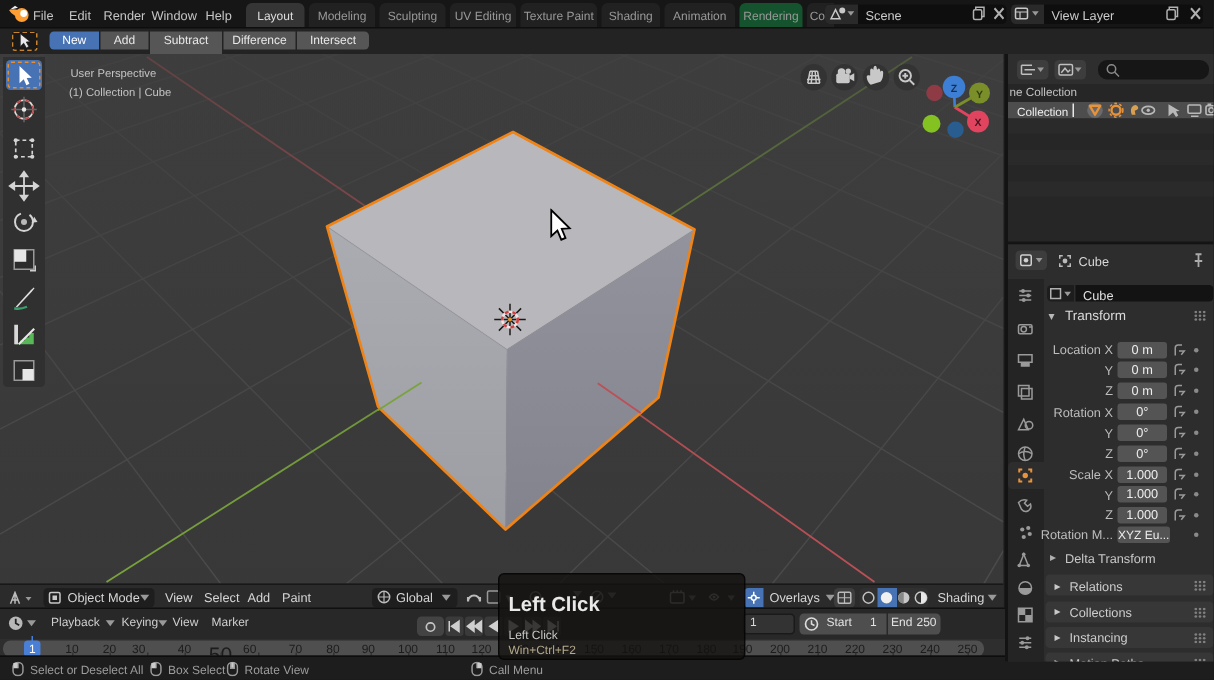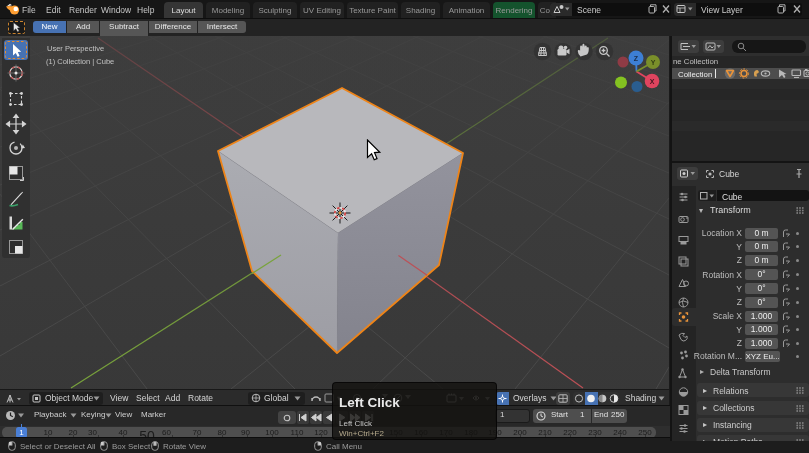--- a/index.html
+++ b/index.html
@@ -220,21 +220,21 @@
       <rect x="1" y="1" width="7" height="7" rx="1" fill="none" stroke="#c8c8c8"></rect>
       <rect x="3" y="3" width="3" height="3" fill="#c8c8c8"></rect>
     </svg>
  <div class="txt" style="left:45px;top:2.5px">Object Mode</div>
  <svg class="abs" style="left:93px;top:6px" width="7" height="5" viewBox="0 0 7 5">
       <path d="M0.5 0.5 L6.5 0.5 L3.5 4.5 Z" fill="#999"></path>
     </svg>
  <div class="txt" style="left:110px;top:2.5px">View</div>
  <div class="txt" style="left:136px;top:2.5px">Select</div>
  <div class="txt" style="left:165px;top:2.5px">Add</div>
- <div class="txt" style="left:188px;top:2.5px">Rotate</div>
+ <div class="txt" style="left:188px;top:2.5px">Paint</div>
  <div class="abs" style="left:248px;top:1.5px;width:57px;height:13px;background:#1e1e1e;border-radius:3px"></div>
  <svg class="abs" style="left:251px;top:3px" width="10" height="10" viewBox="0 0 10 10">
       <circle cx="5" cy="5" r="3.8" fill="none" stroke="#bbb"></circle>
       <path d="M5 1.2 L5 8.8 M1.2 5 L8.8 5" stroke="#bbb" stroke-width="0.8"></path>
     </svg>
  <div class="txt" style="left:264px;top:2.5px">Global</div>
  <svg class="abs" style="left:294px;top:6px" width="7" height="5" viewBox="0 0 7 5">
       <path d="M0.5 0.5 L6.5 0.5 L3.5 4.5 Z" fill="#999"></path>
     </svg>
  <svg class="abs" style="left:310px;top:3px" width="26" height="10" viewBox="0 0 26 10">

